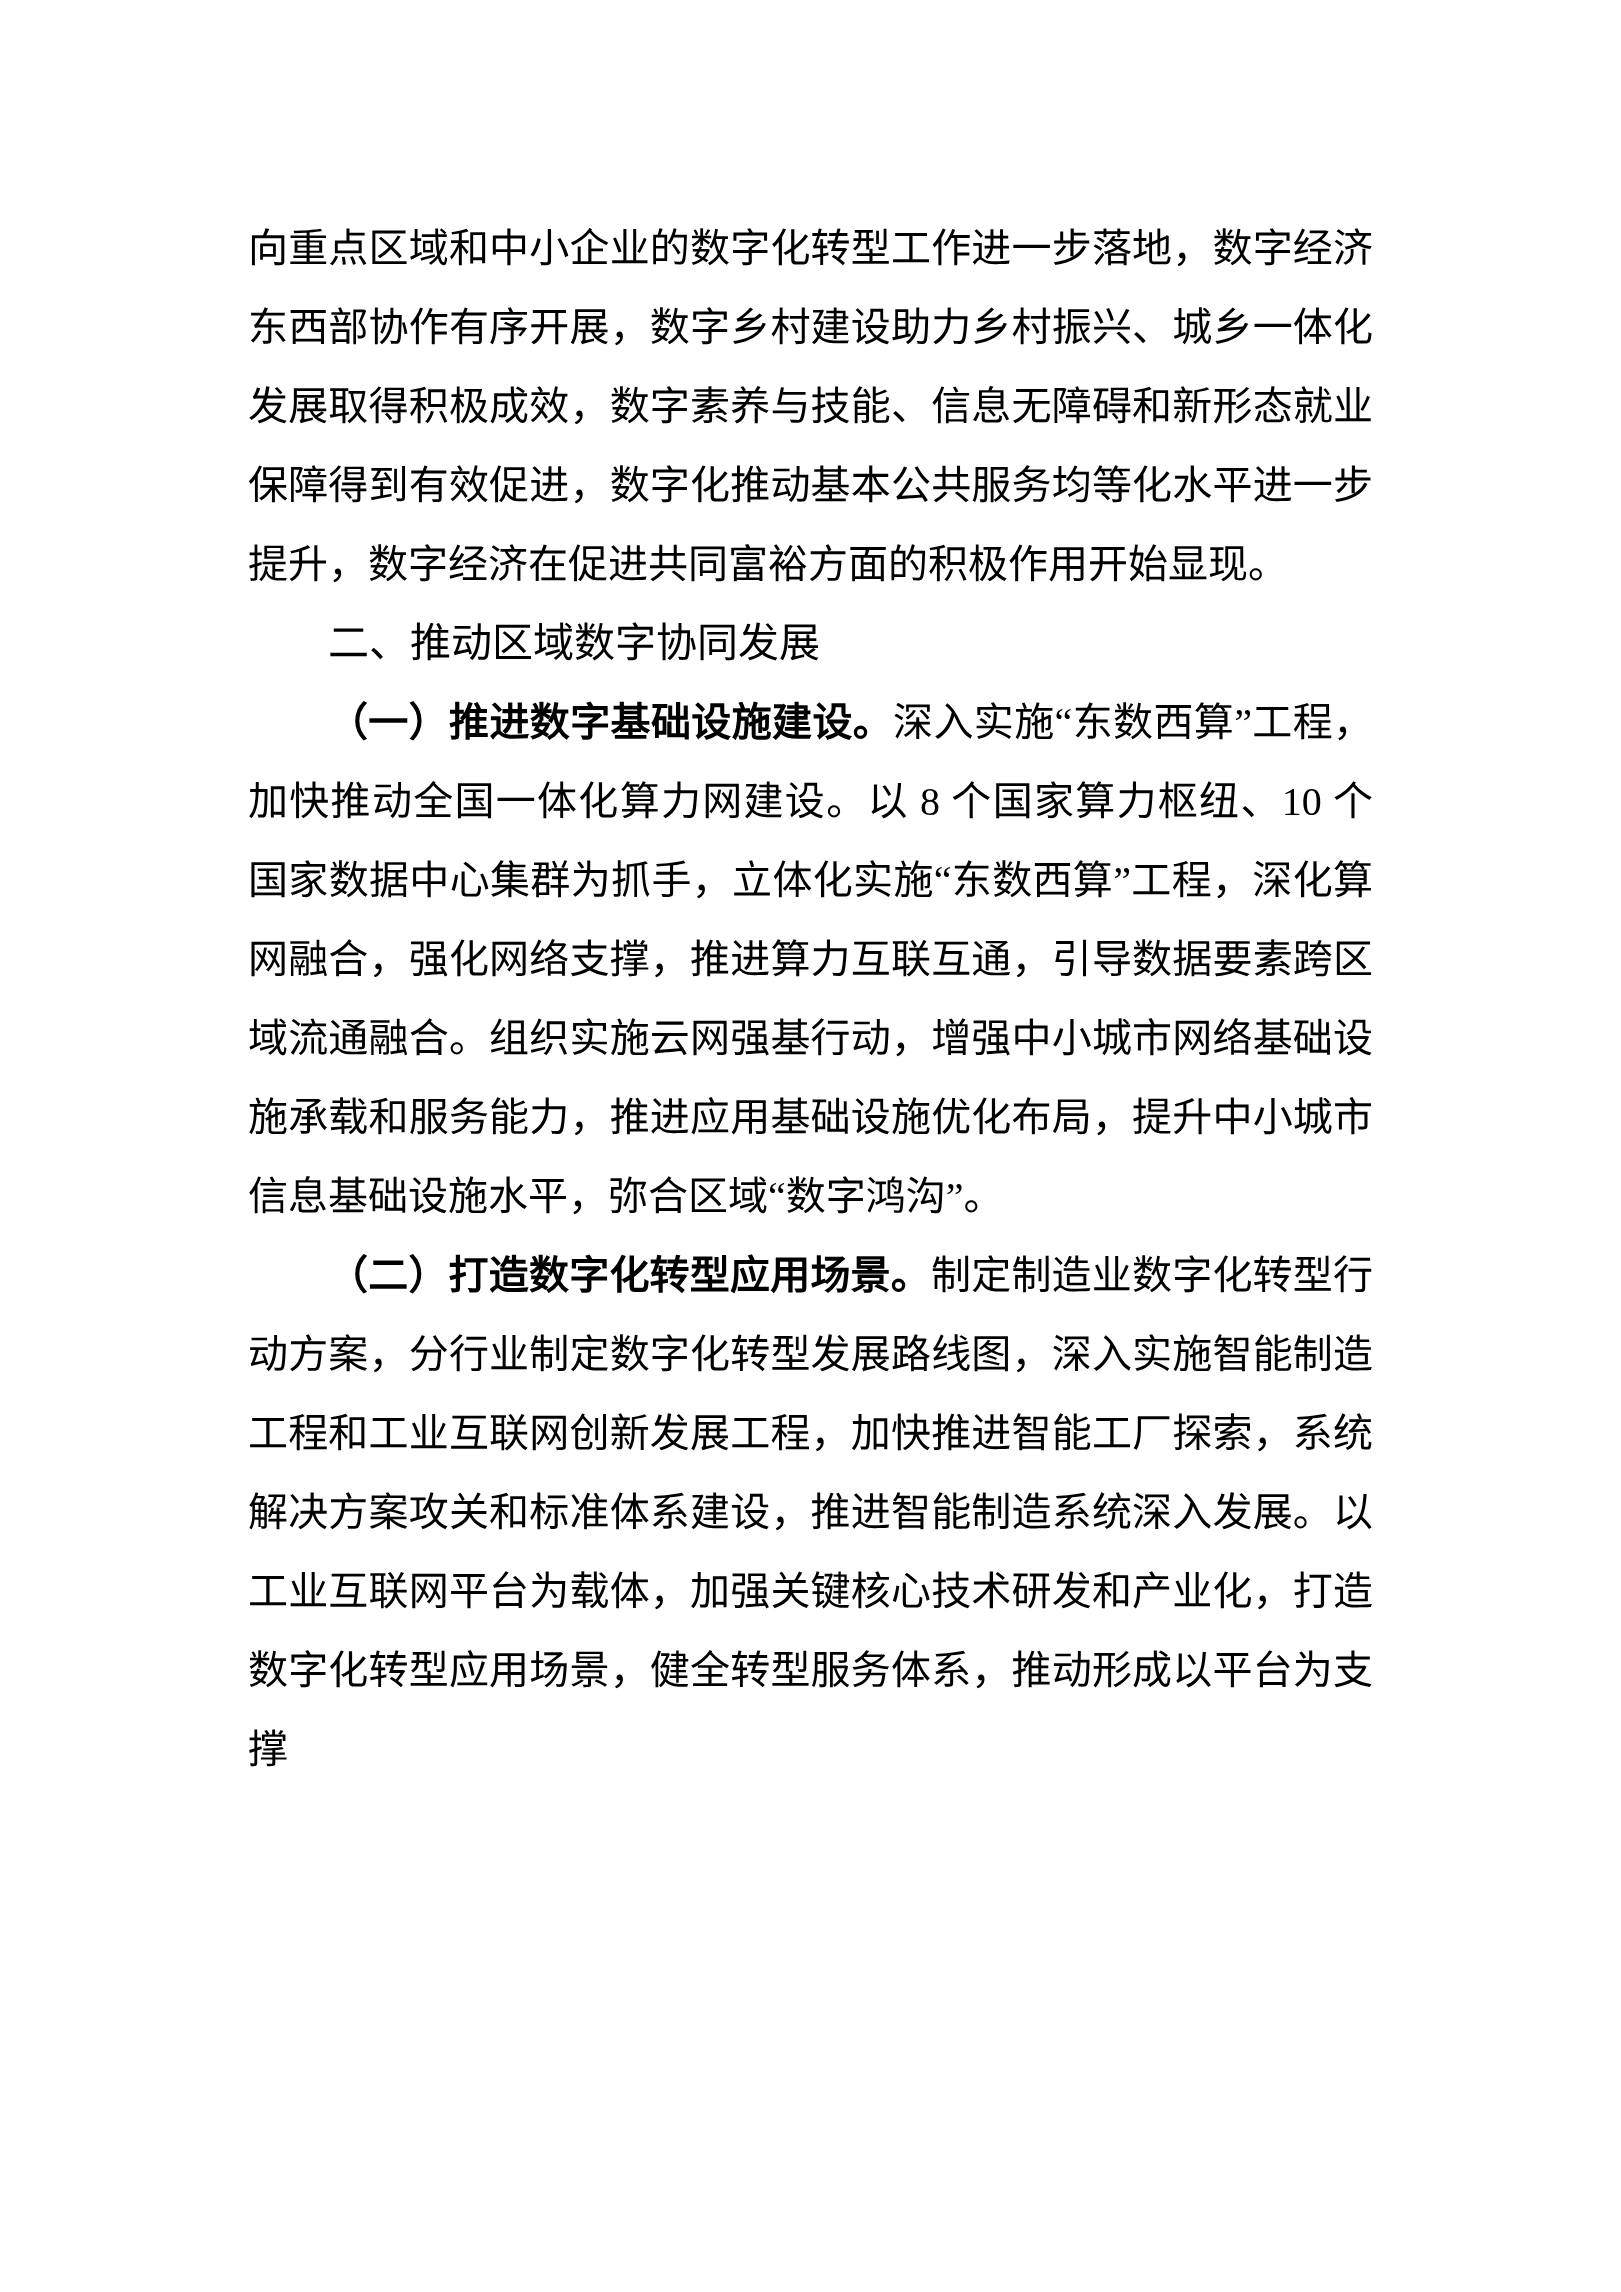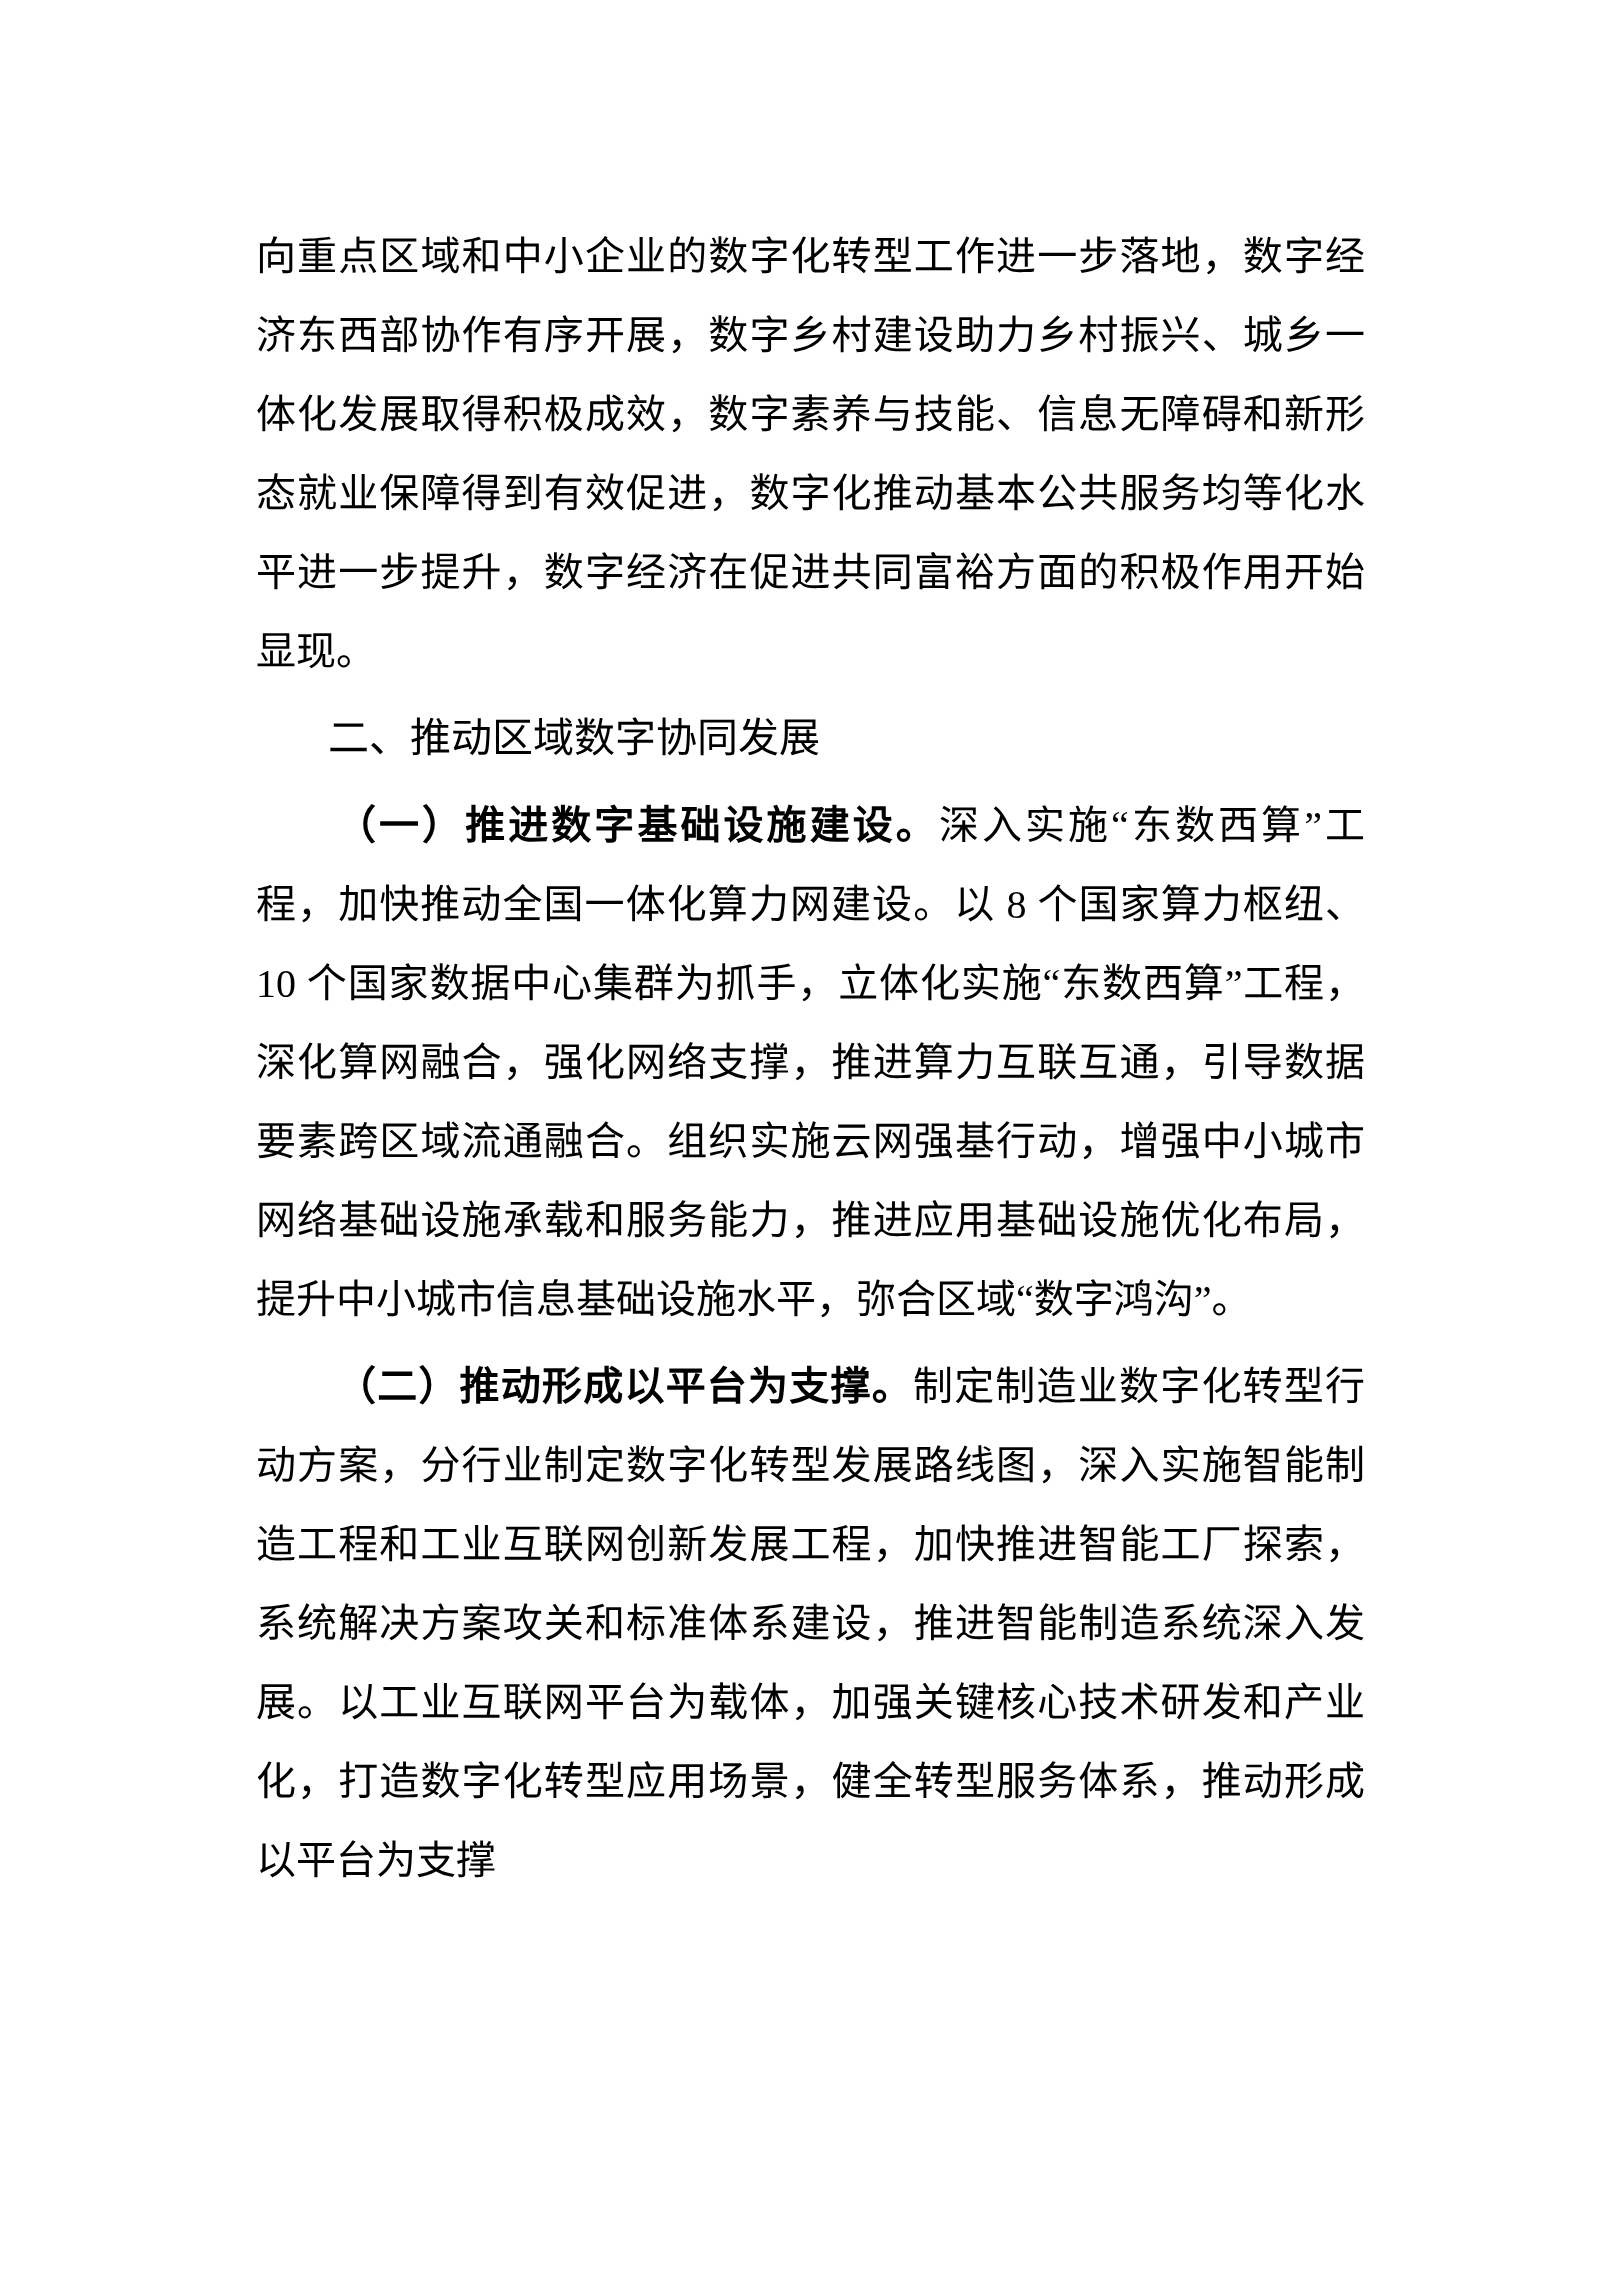--- a/index.html
+++ b/index.html
@@ -21,21 +21,21 @@
     width: 1125px;
     color: #000000;
     font-family: "Liberation Serif", "DejaVu Serif", serif;
     font-size: 40px;
     line-height: 79px;
     text-align: justify;
     text-justify: inter-character;
     letter-spacing: 0;
   }
   .content p.body {
-    margin: 8px;
+    margin: 0;
     padding: 0;
   }
   .content p.indent {
     text-indent: 80px;
   }
   .content h2.heading {
     margin: 0;
     padding: 0;
     font-family: "DejaVu Sans", "Liberation Sans", sans-serif;
     font-weight: normal;
@@ -49,16 +49,16 @@
   }
 </style>
 </head>
 <body>
 
 <div class="page">
   <div class="content">
       <p class="body">向重点区域和中小企业的数字化转型工作进一步落地，数字经济东西部协作有序开展，数字乡村建设助力乡村振兴、城乡一体化发展取得积极成效，数字素养与技能、信息无障碍和新形态就业保障得到有效促进，数字化推动基本公共服务均等化水平进一步提升，数字经济在促进共同富裕方面的积极作用开始显现。</p>
       <h2 class="heading">二、推动区域数字协同发展</h2>
       <p class="body indent"><b class="lead">（一）推进数字基础设施建设。</b>深入实施“东数西算”工程，加快推动全国一体化算力网建设。以 8 个国家算力枢纽、10 个国家数据中心集群为抓手，立体化实施“东数西算”工程，深化算网融合，强化网络支撑，推进算力互联互通，引导数据要素跨区域流通融合。组织实施云网强基行动，增强中小城市网络基础设施承载和服务能力，推进应用基础设施优化布局，提升中小城市信息基础设施水平，弥合区域“数字鸿沟”。</p>
-      <p class="body indent"><b class="lead">（二）推动形成以平台为支撑。</b>制定制造业数字化转型行动方案，分行业制定数字化转型发展路线图，深入实施智能制造工程和工业互联网创新发展工程，加快推进智能工厂探索，系统解决方案攻关和标准体系建设，推进智能制造系统深入发展。以工业互联网平台为载体，加强关键核心技术研发和产业化，打造数字化转型应用场景，健全转型服务体系，推动形成以平台为支撑</p>
+      <p class="body indent"><b class="lead">（二）打造数字化转型应用场景。</b>制定制造业数字化转型行动方案，分行业制定数字化转型发展路线图，深入实施智能制造工程和工业互联网创新发展工程，加快推进智能工厂探索，系统解决方案攻关和标准体系建设，推进智能制造系统深入发展。以工业互联网平台为载体，加强关键核心技术研发和产业化，打造数字化转型应用场景，健全转型服务体系，推动形成以平台为支撑</p>
     </div>
 </div>
 
 
 </body></html>

